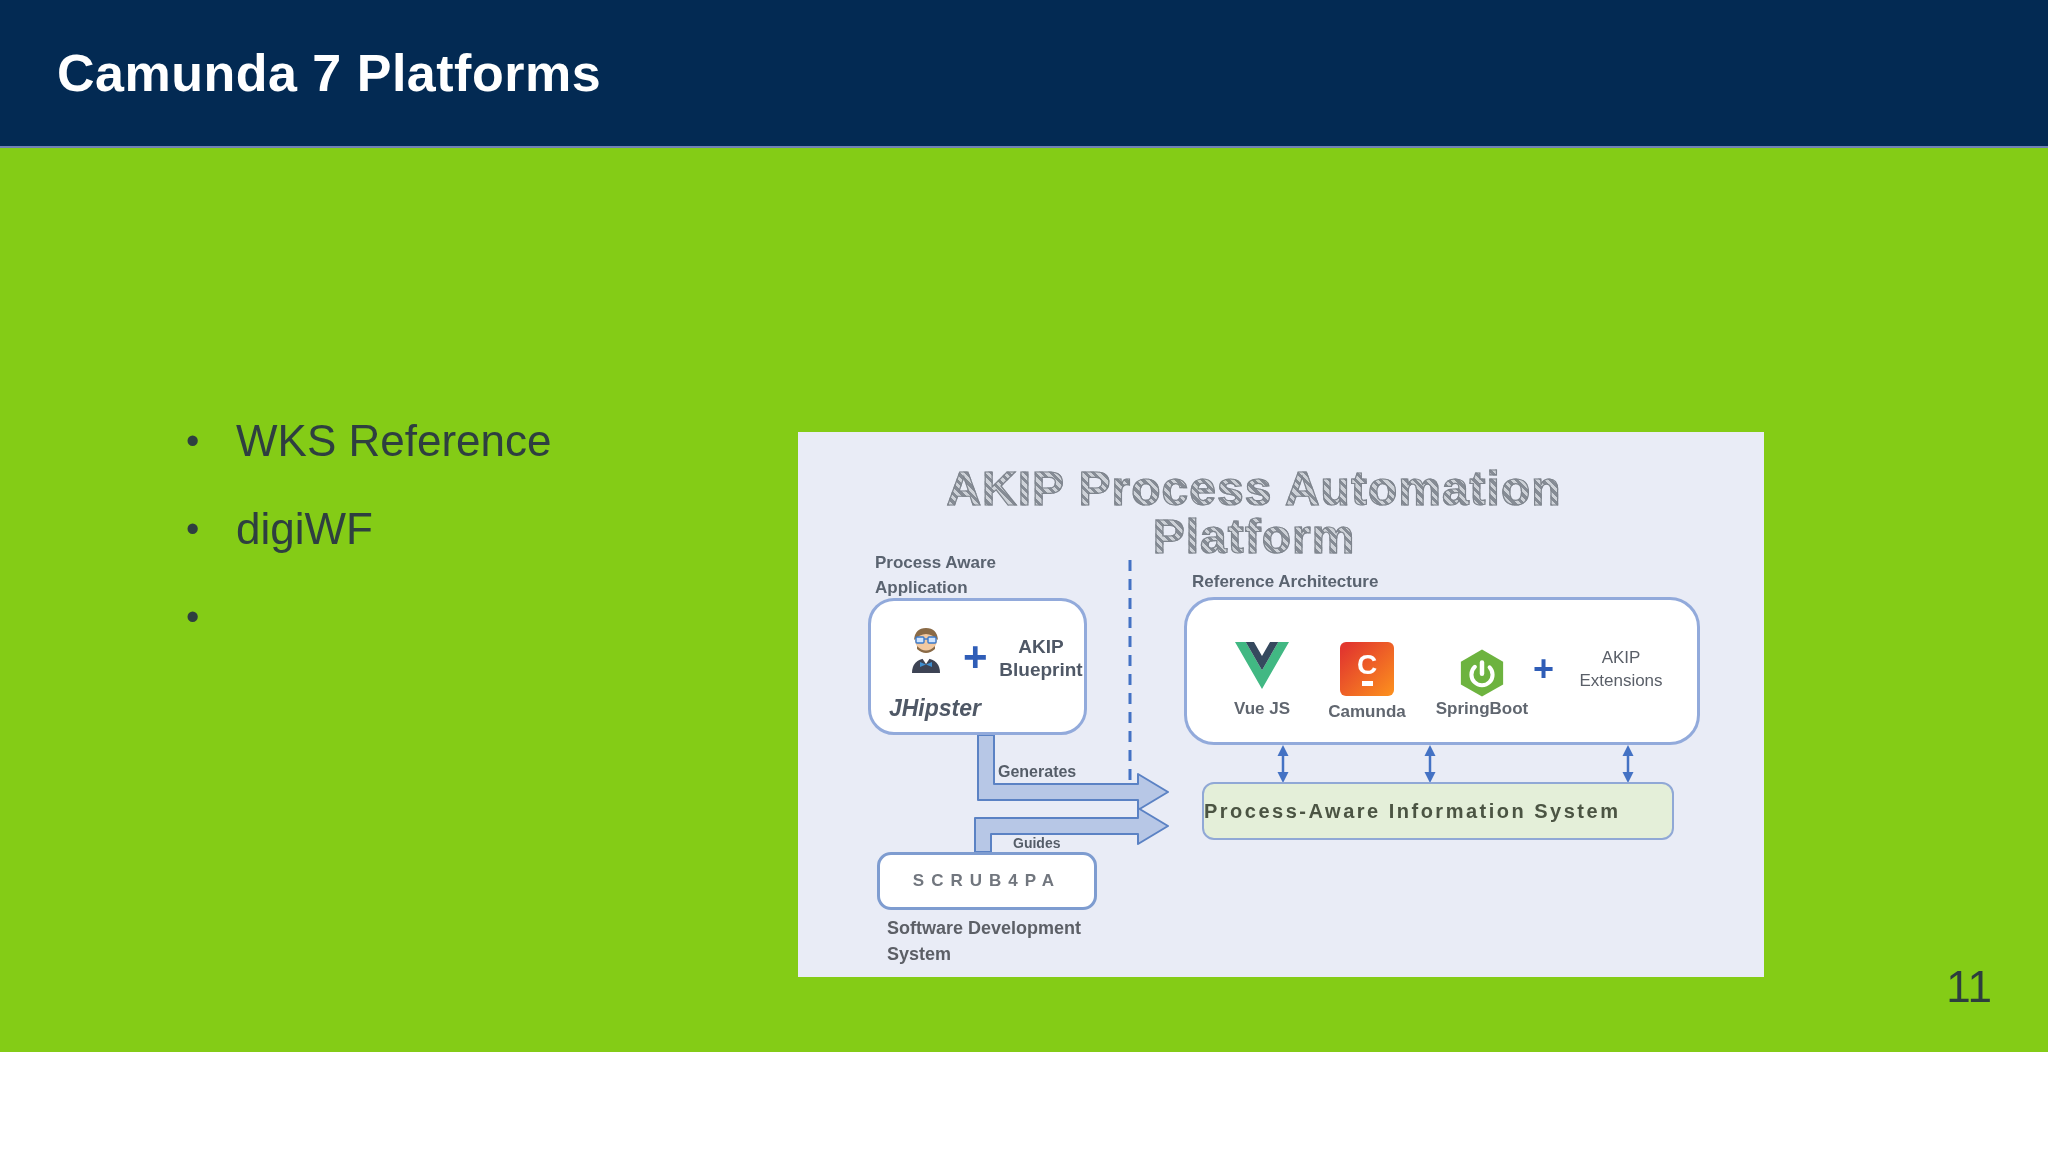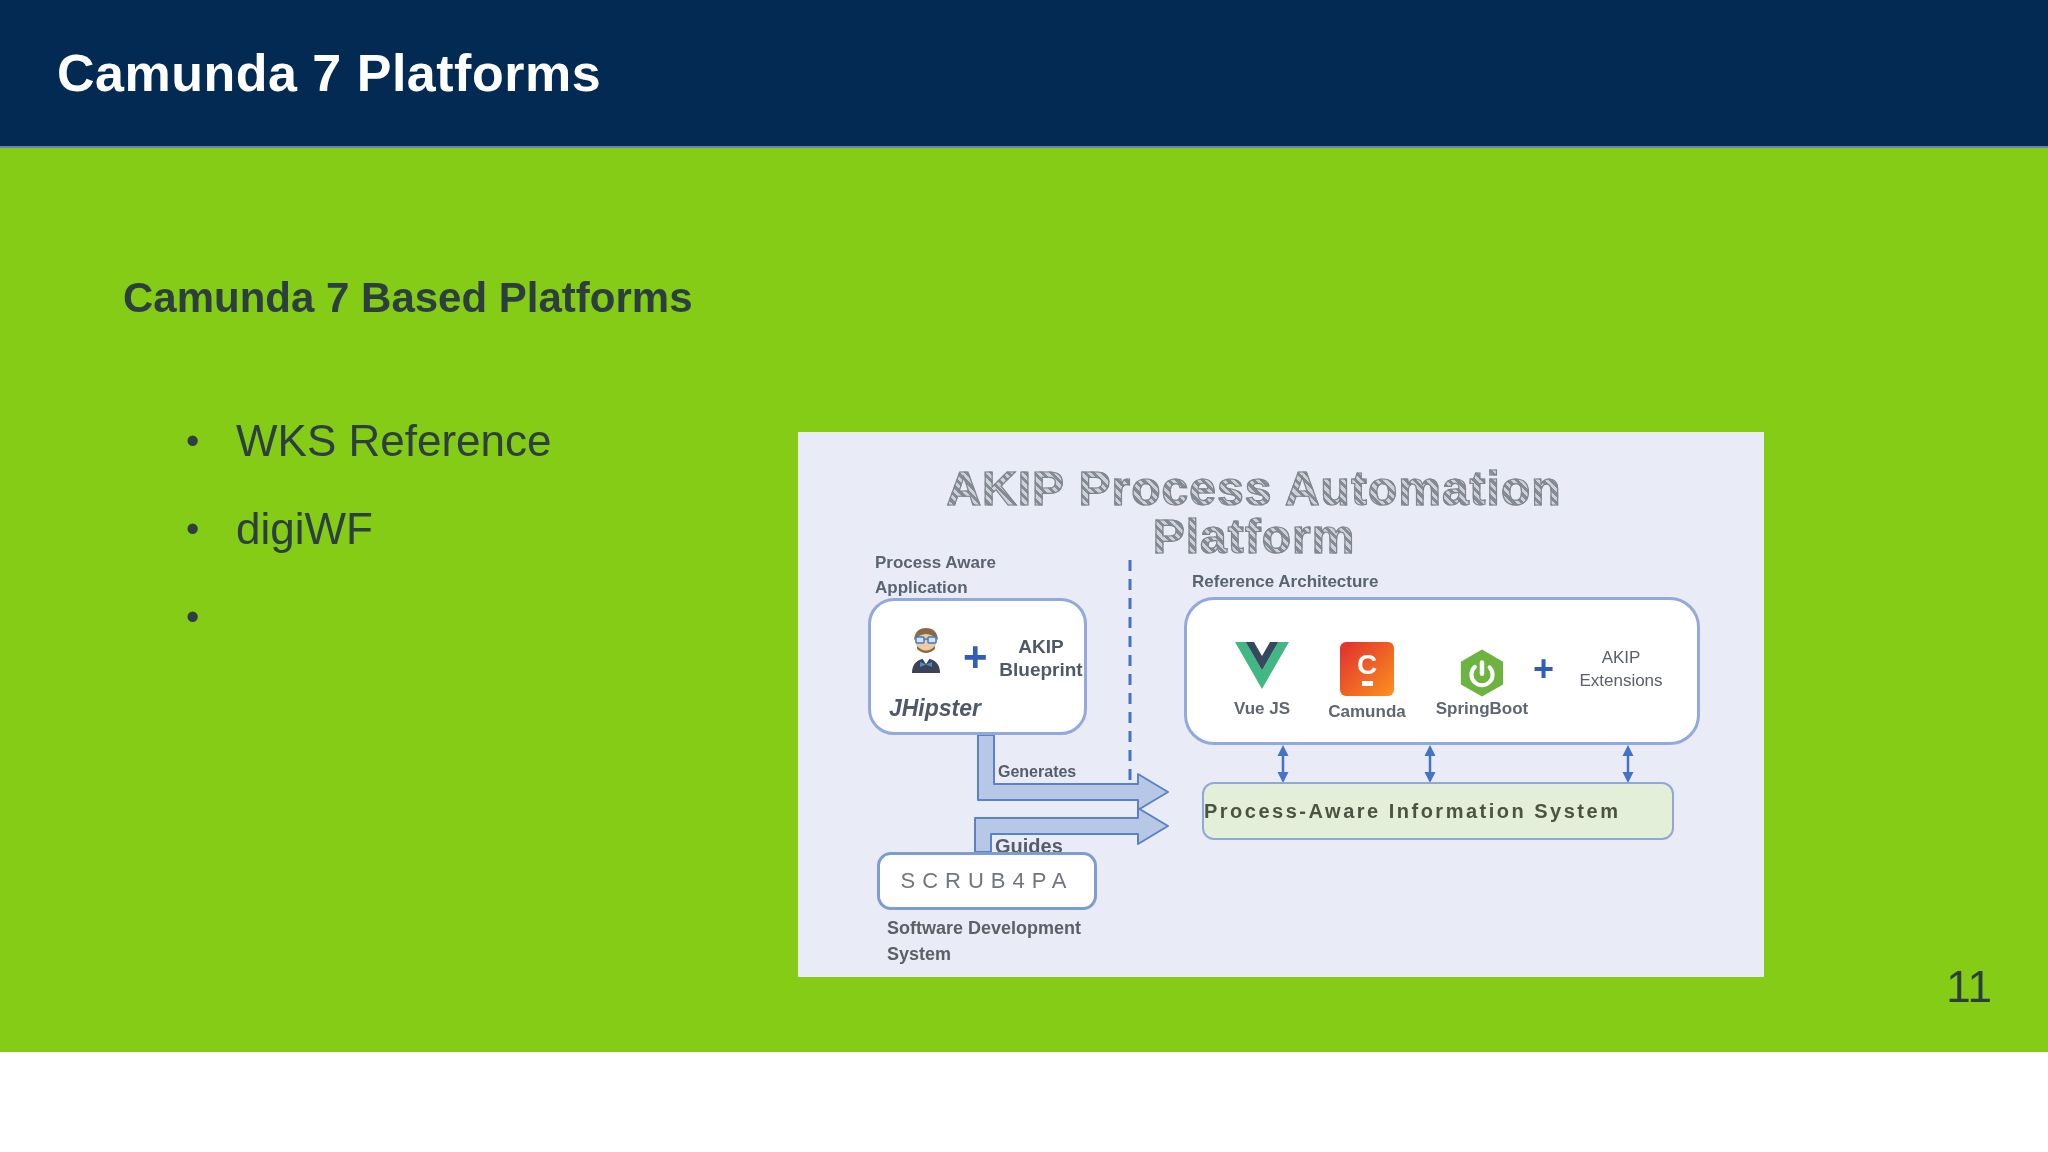--- a/index.html
+++ b/index.html
@@ -30,28 +30,28 @@
   @supports (-webkit-background-clip:text){
     .akip-title{
       background:repeating-linear-gradient(45deg,#868c95 0 3px,#ced2d8 3px 6px);
       -webkit-background-clip:text;background-clip:text;-webkit-text-fill-color:transparent;
     }
   }
   .lbl{position:absolute;color:#5a6370;font-weight:600;text-align:left;}
   .scaffold-lbl{left:77px;top:118px;width:200px;font-size:17px;line-height:25px;}
   .ref-lbl{left:394px;top:140px;width:500px;font-size:17px;}
   .gen-lbl{left:200px;top:331px;width:140px;font-size:16px;color:#555d68;}
-  .guides-lbl{left:197px;top:403px;width:140px;font-size:20px;color:#555d68;}
+  .guides-lbl{left:215px;top:403px;width:140px;font-size:14px;color:#555d68;}
   .sdp-lbl{left:89px;top:483px;width:200px;font-size:18px;line-height:26px;color:#5c5f66;}
   .wbox{position:absolute;background:#ffffff;border:3px solid #92aadb;z-index:2;}
   .jh-box{left:70px;top:166px;width:219px;height:137px;border-radius:26px;}
   .ref-box{left:386px;top:165px;width:516px;height:148px;border-radius:30px;}
   .scrub-box{left:79px;top:420px;width:220px;height:58px;border-radius:14px;border-color:#7e9cd0;
     display:flex;align-items:center;justify-content:center;}
-  .scrub-txt{font-size:22px;letter-spacing:7px;color:#71767e;font-weight:400;}
+  .scrub-txt{font-size:17px;letter-spacing:7px;color:#71767e;font-weight:700;}
   .pais-box{position:absolute;left:404px;top:350px;width:472px;height:58px;background:#e4efd9;
     border:2.5px solid #90a8d6;border-radius:12px;display:flex;align-items:center;z-index:2;}
   .pais-txt{font-size:20px;font-weight:700;letter-spacing:2.5px;color:#4b5443;}
   
   .jh-avatar{position:absolute;left:32px;top:24px;width:46px;height:50px;}
   .jh-lbl{position:absolute;left:0;top:94px;width:128px;text-align:center;font-size:23px;font-weight:700;color:#4f5866;font-style:italic;}
   .jh-plus{position:absolute;left:92px;top:32px;font-size:42px;font-weight:700;color:#2f5db7;}
   .jh-bp{position:absolute;left:124px;top:34px;width:92px;text-align:center;font-size:19px;line-height:23px;font-weight:600;color:#4f5866;}
   
   .logo-cap{position:absolute;width:110px;text-align:center;font-size:17px;font-weight:600;color:#60666f;}
@@ -69,21 +69,20 @@
 </style>
 </head>
 <body>
 
 <div class="slide">
 
   <div class="header">
     <div class="header-title">Camunda 7 Platforms</div>
   </div>
 
-  <div class="subtitle">Camunda 7 Based Platforms</div>
 
   <div class="bullets">
     <div class="bullet-item">
       <span class="dot">•</span>
       <span>WKS Reference</span>
     </div>
     <div class="bullet-item">
       <span class="dot">•</span>
       <span>digiWF</span>
     </div>

